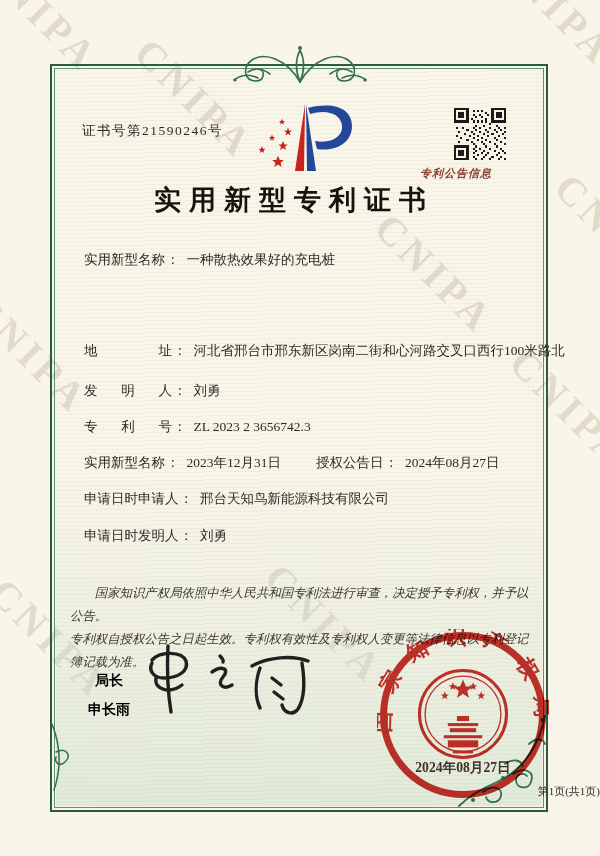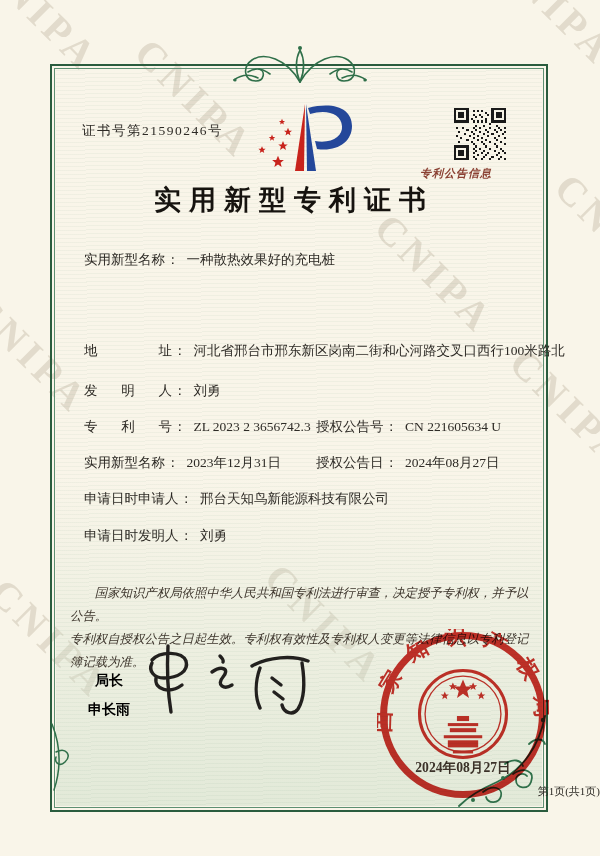--- a/index.html
+++ b/index.html
@@ -143,23 +143,20 @@
     <span class="lbl auto">实用新型名称</span><span class="colon">：</span><span class="val">一种散热效果好的充电桩</span>
   </div>
   <div class="row" style="top:342px">
     <span class="lbl">地址</span><span class="colon">：</span><span class="val">河北省邢台市邢东新区岗南二街和心河路交叉口西行100米路北</span>
   </div>
   <div class="row" style="top:382px">
     <span class="lbl">发明人</span><span class="colon">：</span><span class="val">刘勇</span>
   </div>
   <div class="row" style="top:418px">
     <span class="lbl">专利号</span><span class="colon">：</span><span class="val">ZL 2023 2 3656742.3</span>
-    <span class="col2">
-      <span class="lbl auto">授权公告号</span><span class="colon">：</span><span class="val">CN 221605634 U</span>
-    </span>
   </div>
   <div class="row" style="top:454px">
     <span class="lbl auto">实用新型名称</span><span class="colon">：</span><span class="val">2023年12月31日</span>
     <span class="col2">
       <span class="lbl auto">授权公告日</span><span class="colon">：</span><span class="val">2024年08月27日</span>
     </span>
   </div>
   <div class="row" style="top:527px">
     <span class="lbl auto">申请日时发明人</span><span class="colon">：</span><span class="val">刘勇</span>
   </div>

